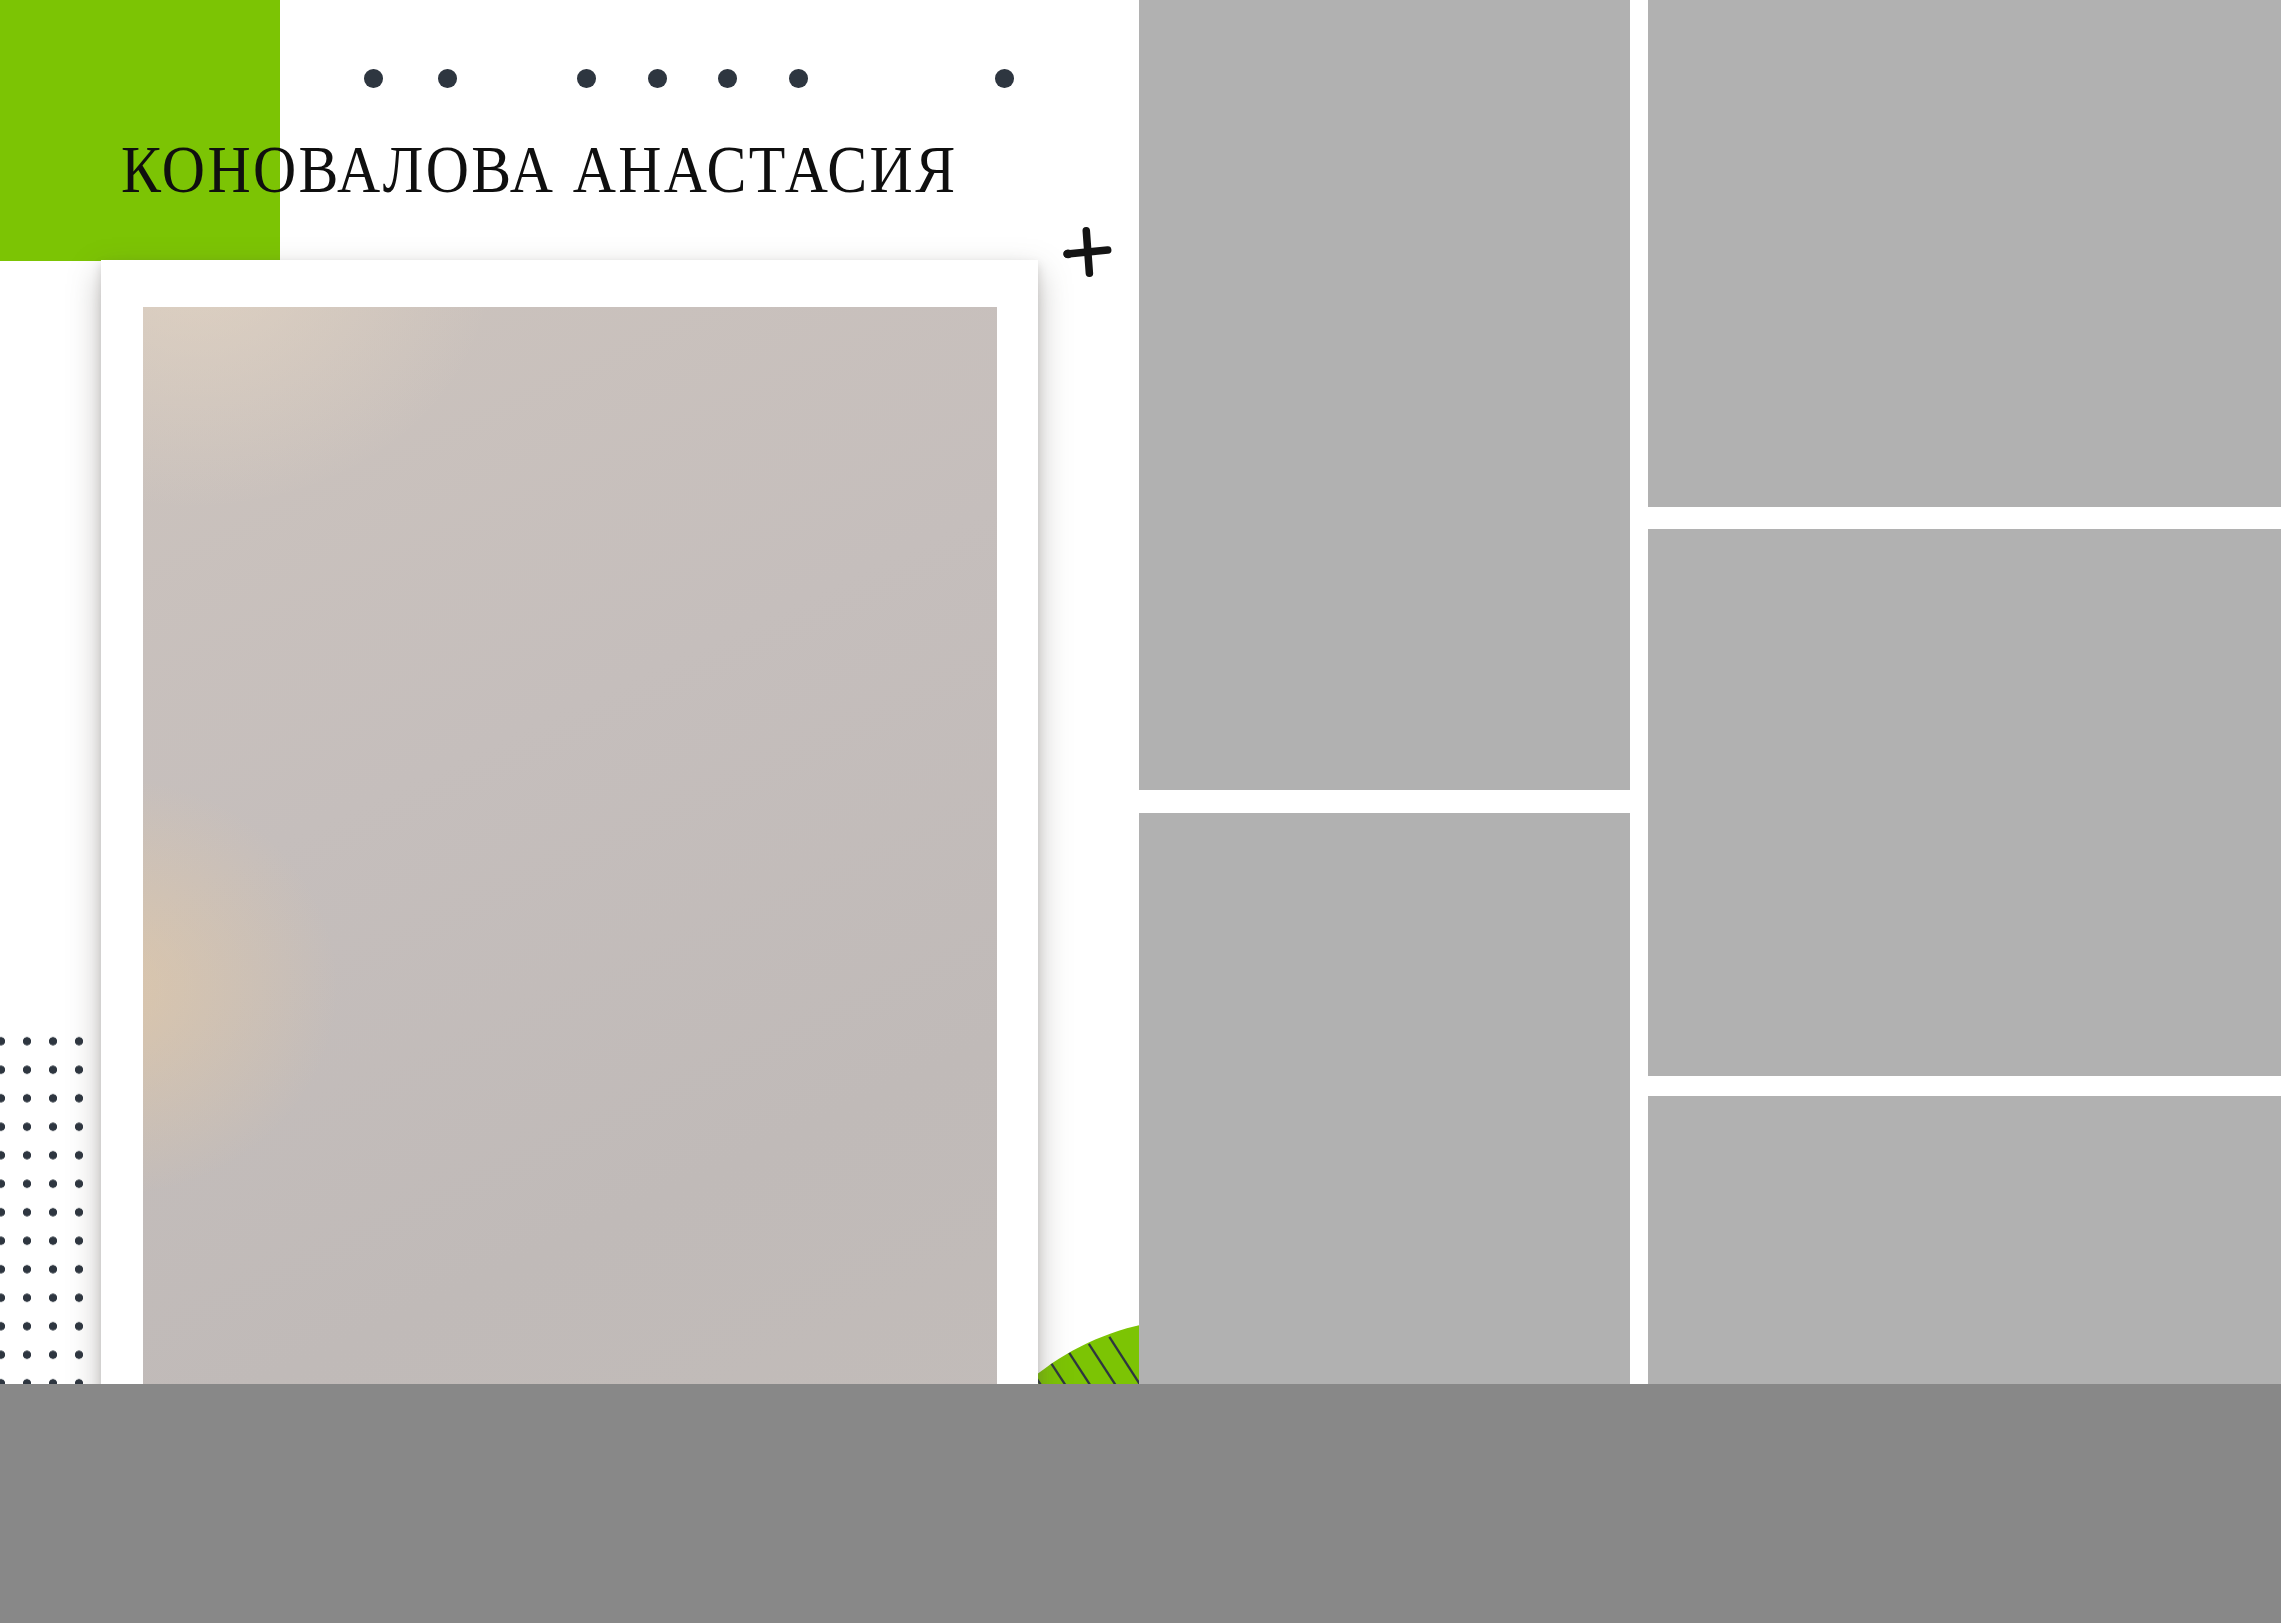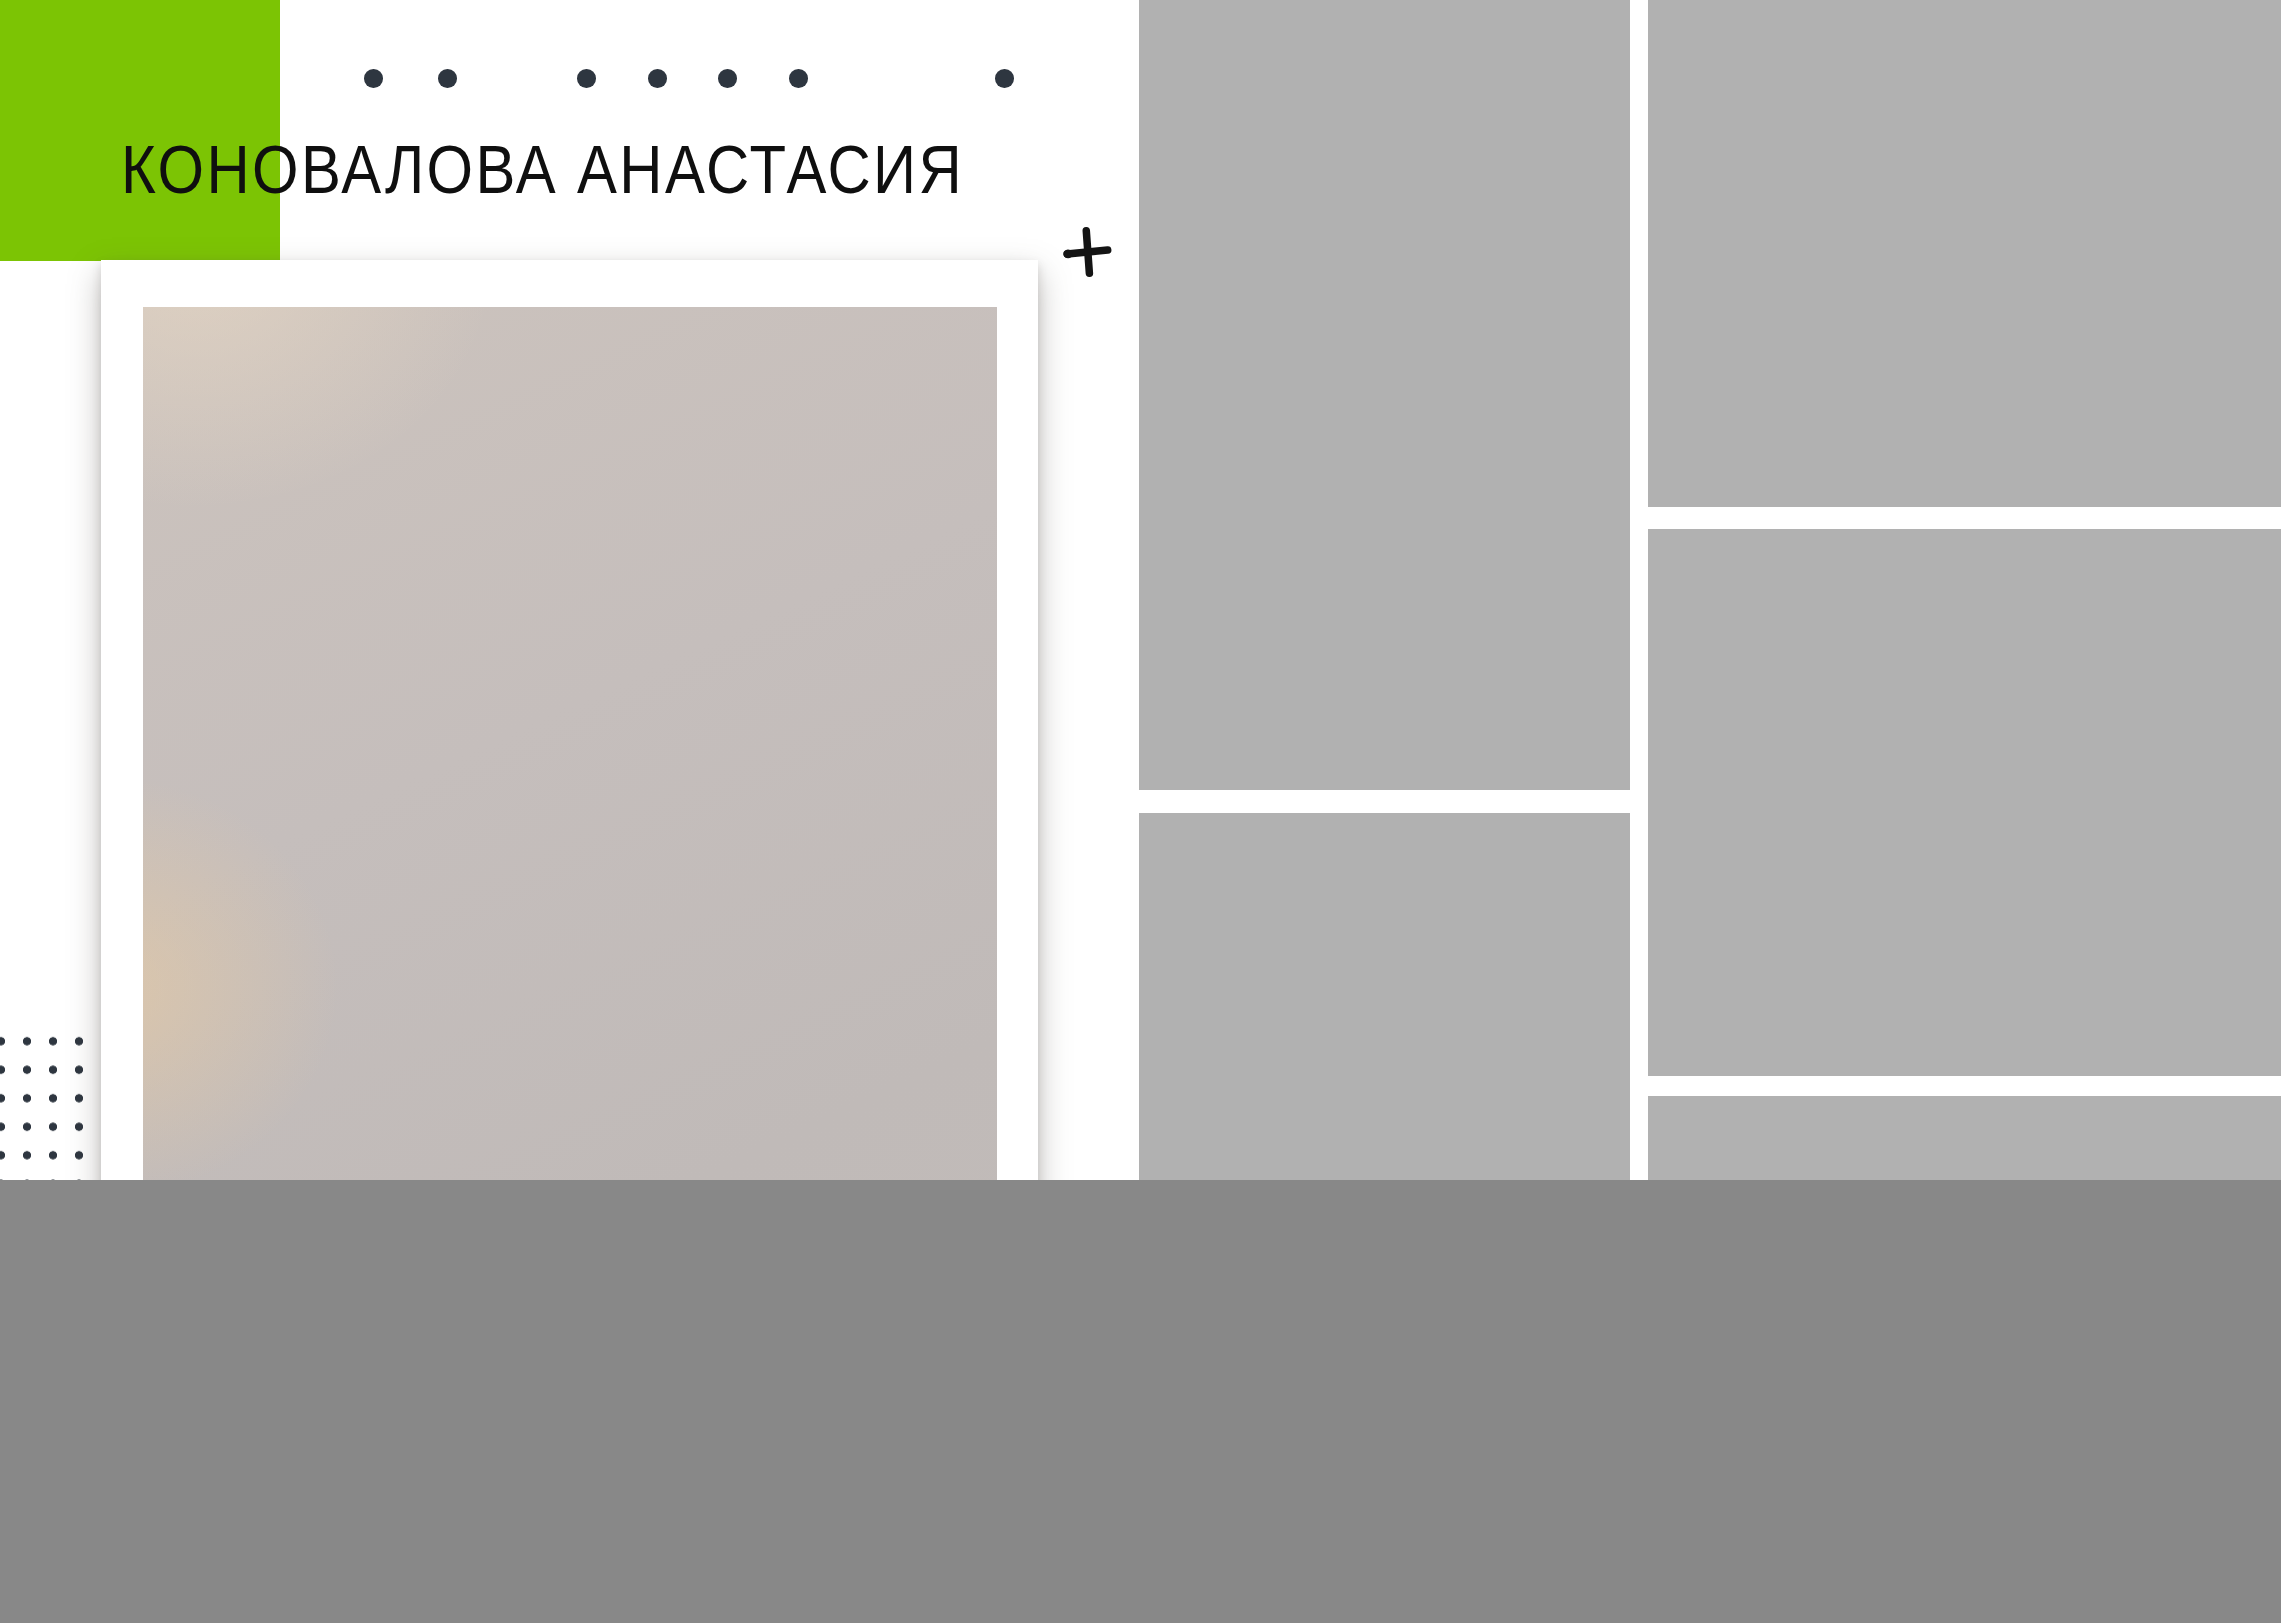--- a/index.html
+++ b/index.html
@@ -7,24 +7,24 @@
     --accent-green:#7cc404;
     --ink:#2e3640;
     --title-color:#0f0f0f;
     --photo-fill:#c2bcba;
     --slot-fill:#b1b1b1;
     --frame-fill:#ffffff;
   }
   html,body{margin:0;padding:0;background:#888;}
   .canvas{
     position:relative;
-    width:2281px;height:1180px;
+    width:2281px;height:1384px;
     background:var(--background);
     overflow:hidden;
-    font-family:Liberation Sans, sans-serif;
+    font-family:Liberation Serif, serif;
   }
   
   .green-rect{
     position:absolute;left:0;top:0;width:280px;height:261px;
     background:var(--accent-green);
   }
   
   .top-dot{
     position:absolute;top:69px;width:18.7px;height:18.7px;border-radius:50%;
     background:var(--ink);

